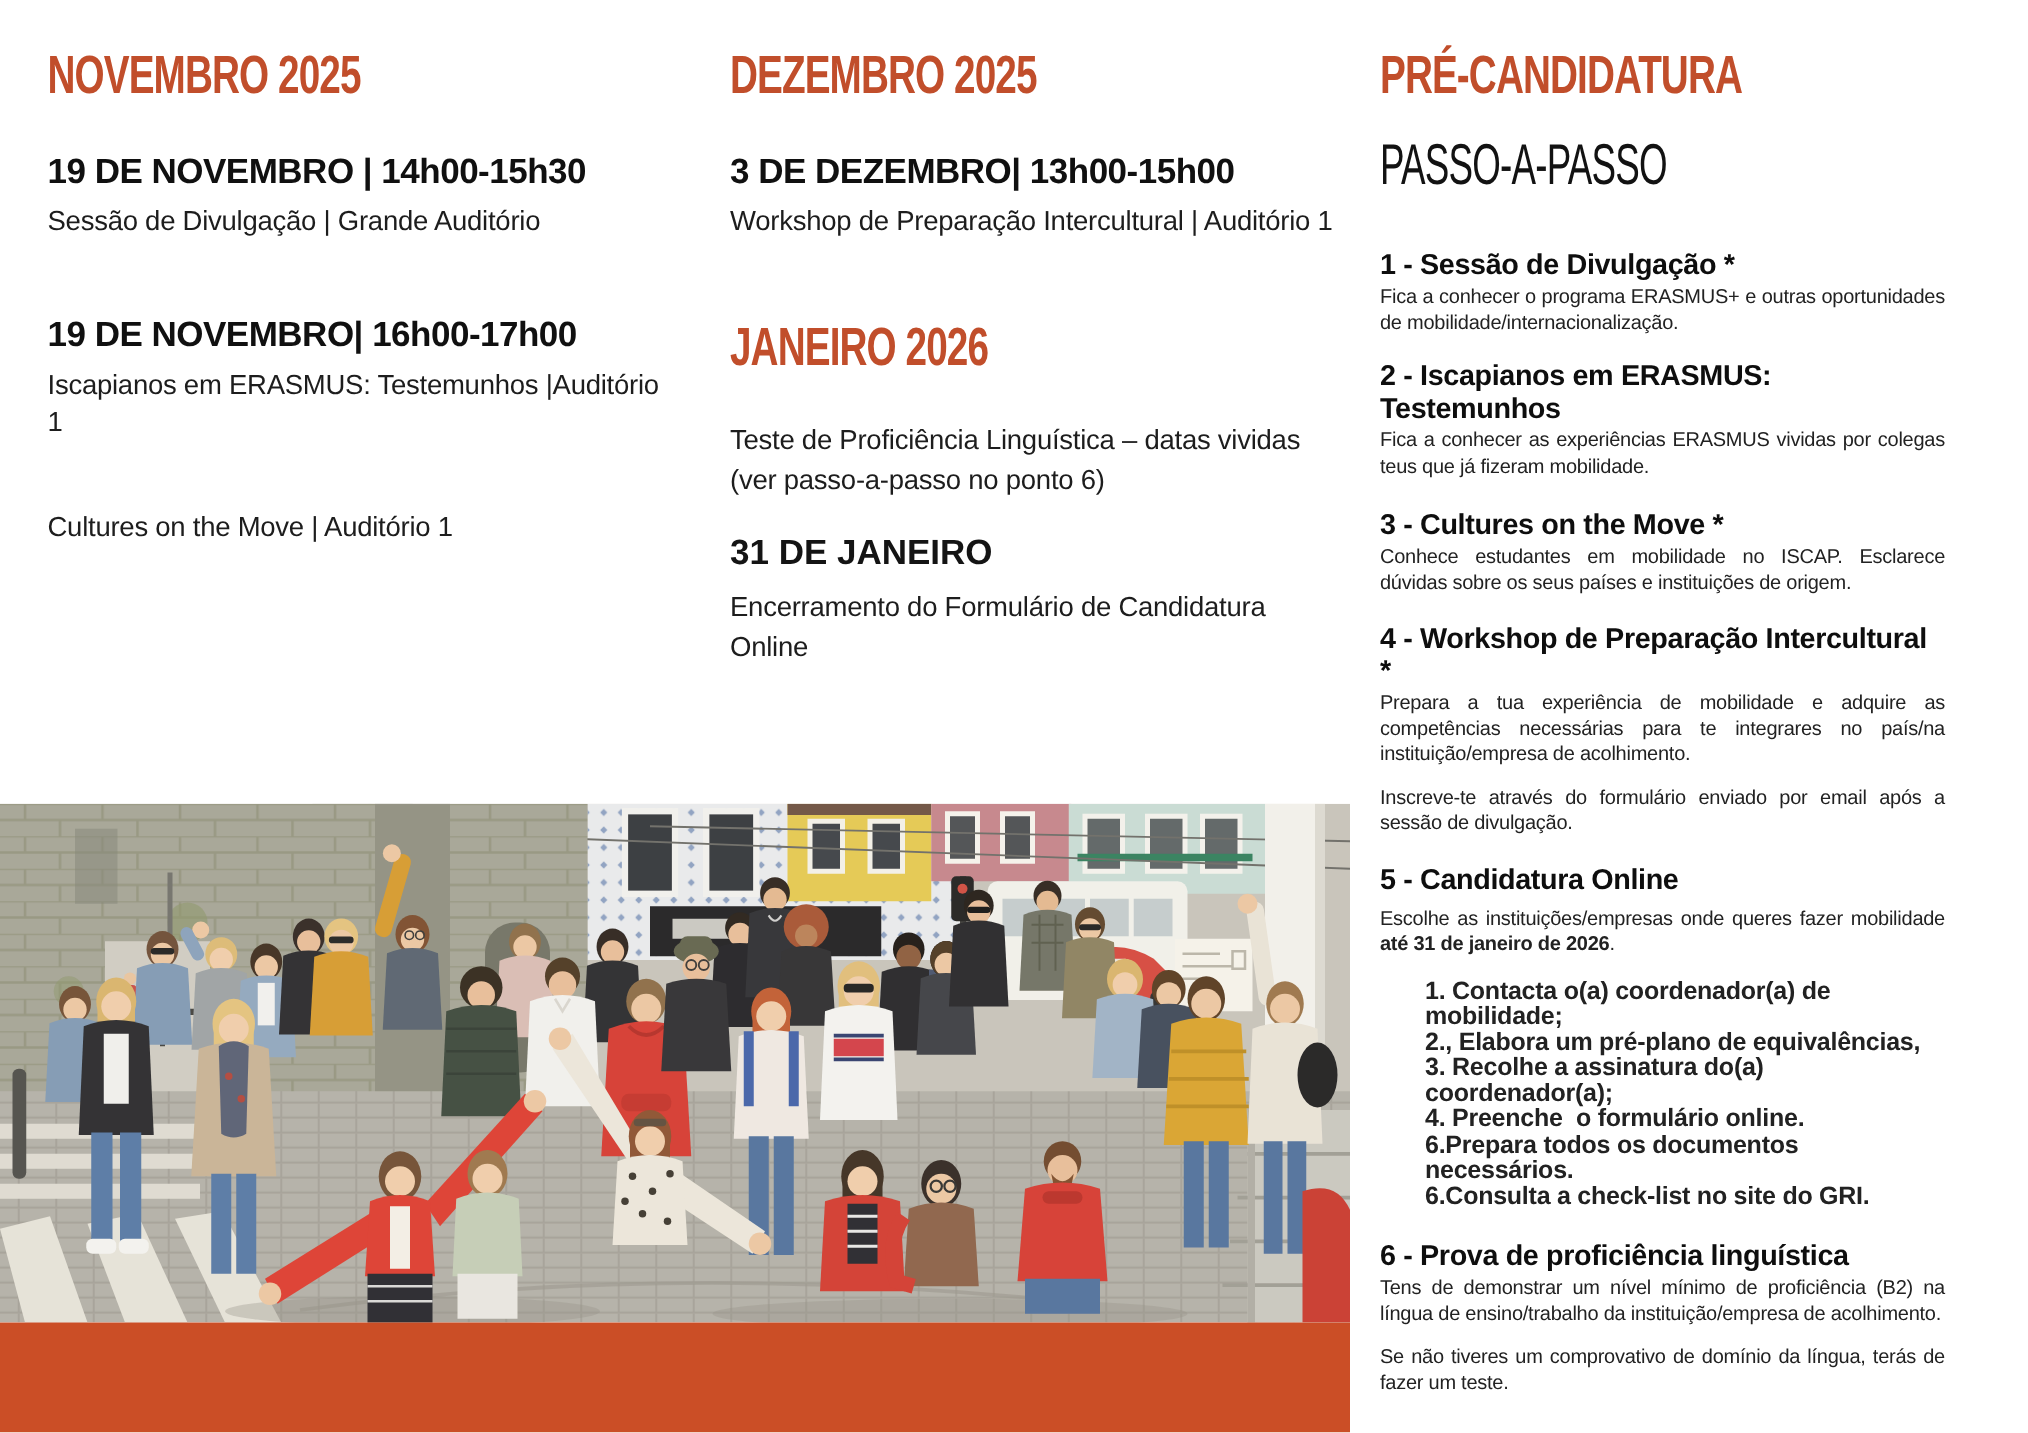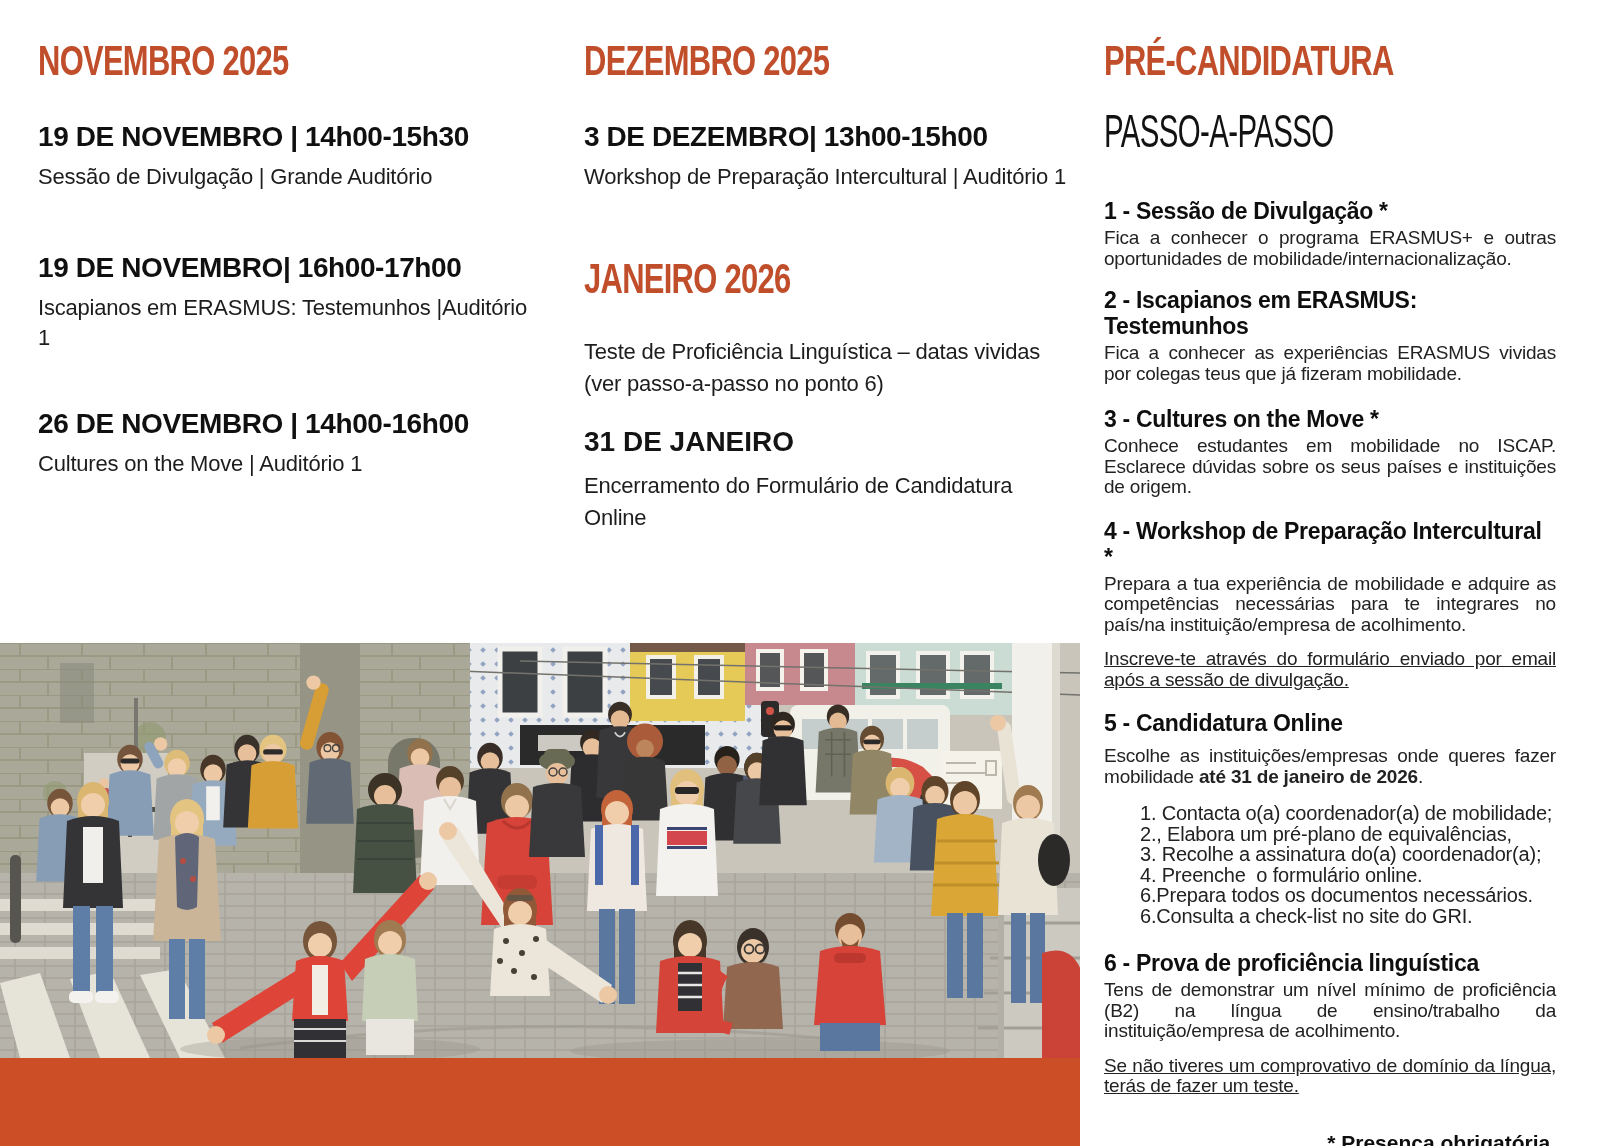--- a/index.html
+++ b/index.html
@@ -16,43 +16,42 @@
   h2.big{margin:18px 0 0 0;font-size:46px;line-height:46px;font-weight:normal;color:#121212;}
   .cond{display:inline-block;transform:scaleX(.72);transform-origin:0 0;white-space:nowrap;letter-spacing:-1px;}
   .cond2{display:inline-block;transform:scaleX(.64);transform-origin:0 0;white-space:nowrap;letter-spacing:-1px;}
   .evt{margin:0;}
   .evt .evt-t{font-size:28px;line-height:34px;font-weight:bold;letter-spacing:-.4px;color:#101010;}
   .evt .evt-s{font-size:22px;line-height:30px;margin-top:8px;font-weight:400;color:#1d1d1d;letter-spacing:-.2px;}
   .nowrap{white-space:nowrap;}
   .line22{font-size:22px;line-height:32px;color:#1d1d1d;letter-spacing:-.2px;}
   .steps{margin-top:44px;}
   .step h3{margin:0 0 4px 0;font-size:23px;line-height:26px;font-weight:bold;letter-spacing:-.3px;color:#0e0e0e;}
-  .step p{margin:0;font-size:19px;line-height:20.5px;text-align:justify;color:var(--body);letter-spacing:-.2px;}
-  .step p + p{margin-top:14px;text-decoration:underline;}
-  .checklist{margin-top:16px;padding-left:36px;}
+  .step p{margin:0;font-size:16px;line-height:20.5px;text-align:justify;color:var(--body);letter-spacing:-.2px;}
+  .step p + p{margin-top:14px;}
+  .checklist{margin-top:16px;padding-left:36px;font-weight:bold;}
   .check-line{font-size:20px;line-height:20.5px;color:var(--body);letter-spacing:-.2px;white-space:pre-wrap;}
   .footnote{margin-top:34px;font-size:21px;font-weight:bold;text-align:right;color:#0e0e0e;}
   #photo{position:absolute;left:0;top:643px;width:1080px;height:415px;display:block;}
   #footer-bar{position:absolute;left:0;top:1058px;width:1080px;height:88px;background:var(--bar);}
 </style>
 </head>
 <body>
 
 <section class="col" id="col-november">
   <h1 class="big"><span class="cond">NOVEMBRO 2025</span></h1>
   <div class="evt" style="margin-top:30px">
     <div class="evt-t">19 DE NOVEMBRO | 14h00-15h30</div>
     <div class="evt-s">Sessão de Divulgação | Grande Auditório</div>
   </div>
   <div class="evt" style="margin-top:59px">
     <div class="evt-t">19 DE NOVEMBRO| 16h00-17h00</div>
     <div class="evt-s">Iscapianos em ERASMUS: Testemunhos |Auditório 1</div>
   </div>
   <div class="evt" style="margin-top:54px">
-    <div class="evt-t">26 DE NOVEMBRO | 14h00-16h00</div>
     <div class="evt-s">Cultures on the Move | Auditório 1</div>
   </div>
 </section>
 
 <section class="col" id="col-december">
   <h1 class="big"><span class="cond">DEZEMBRO 2025</span></h1>
   <div class="evt" style="margin-top:30px">
     <div class="evt-t">3 DE DEZEMBRO| 13h00-15h00</div>
     <div class="evt-s nowrap">Workshop de Preparação Intercultural | Auditório 1</div>
   </div>

